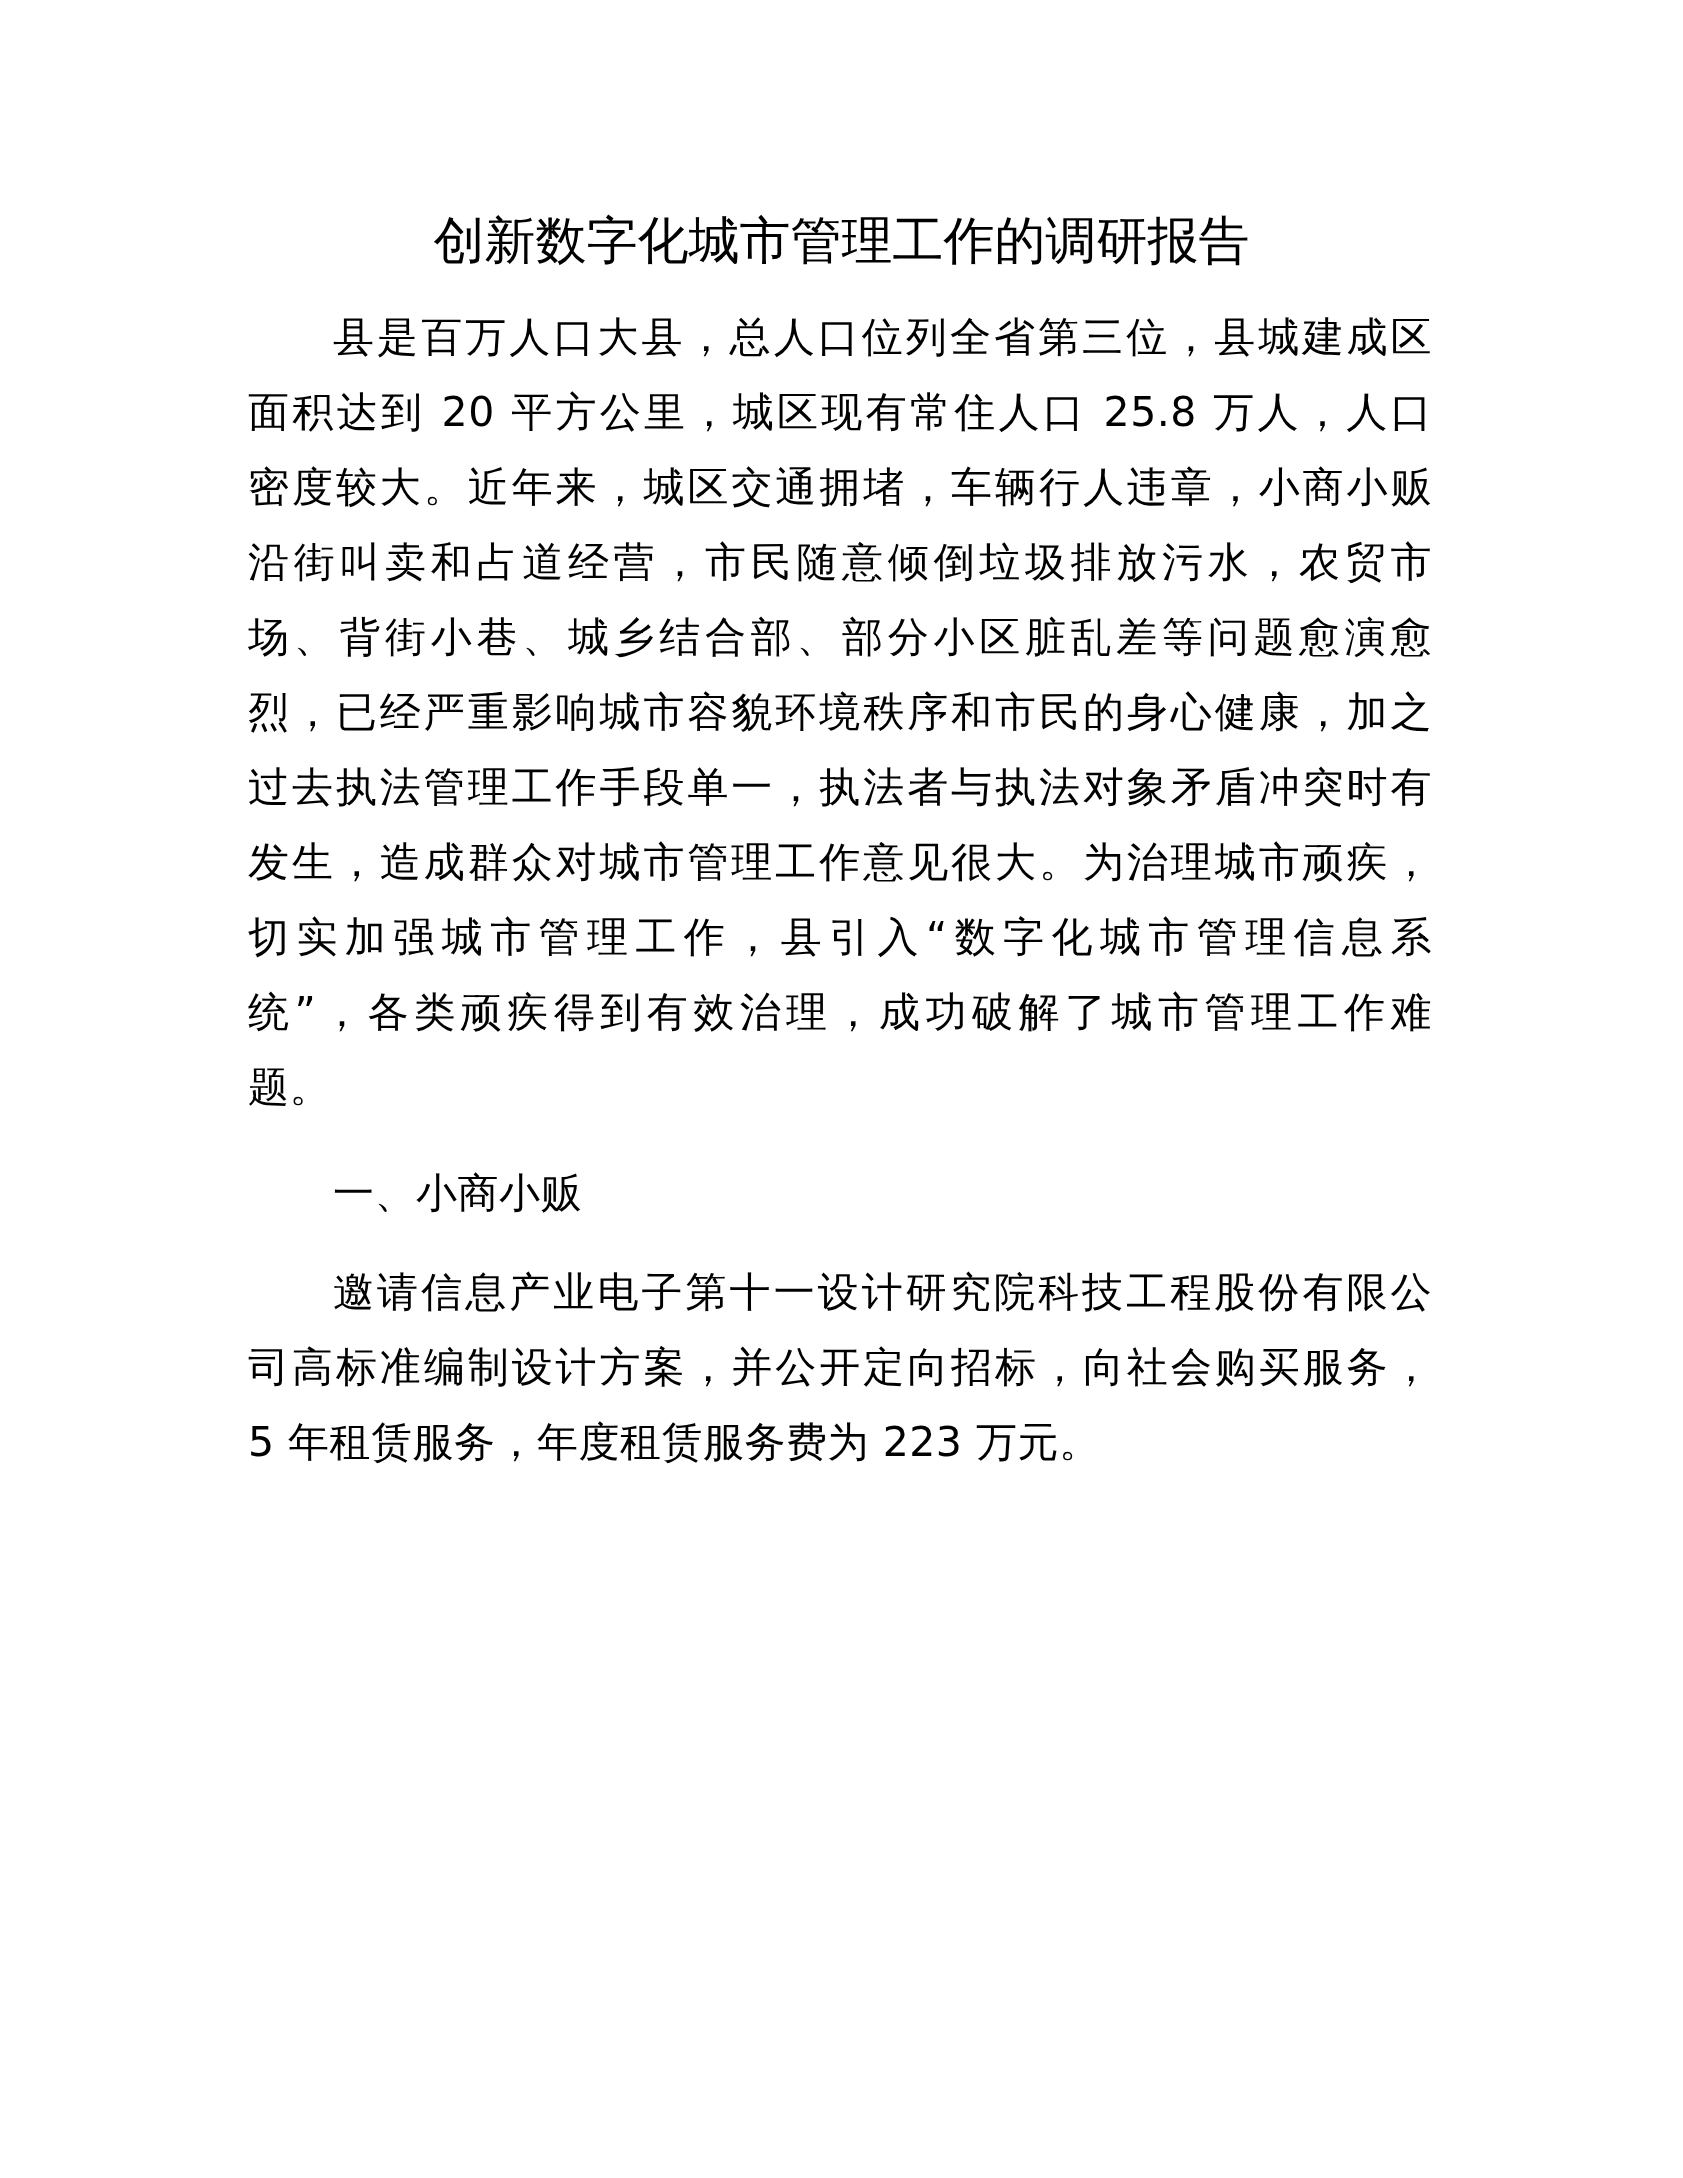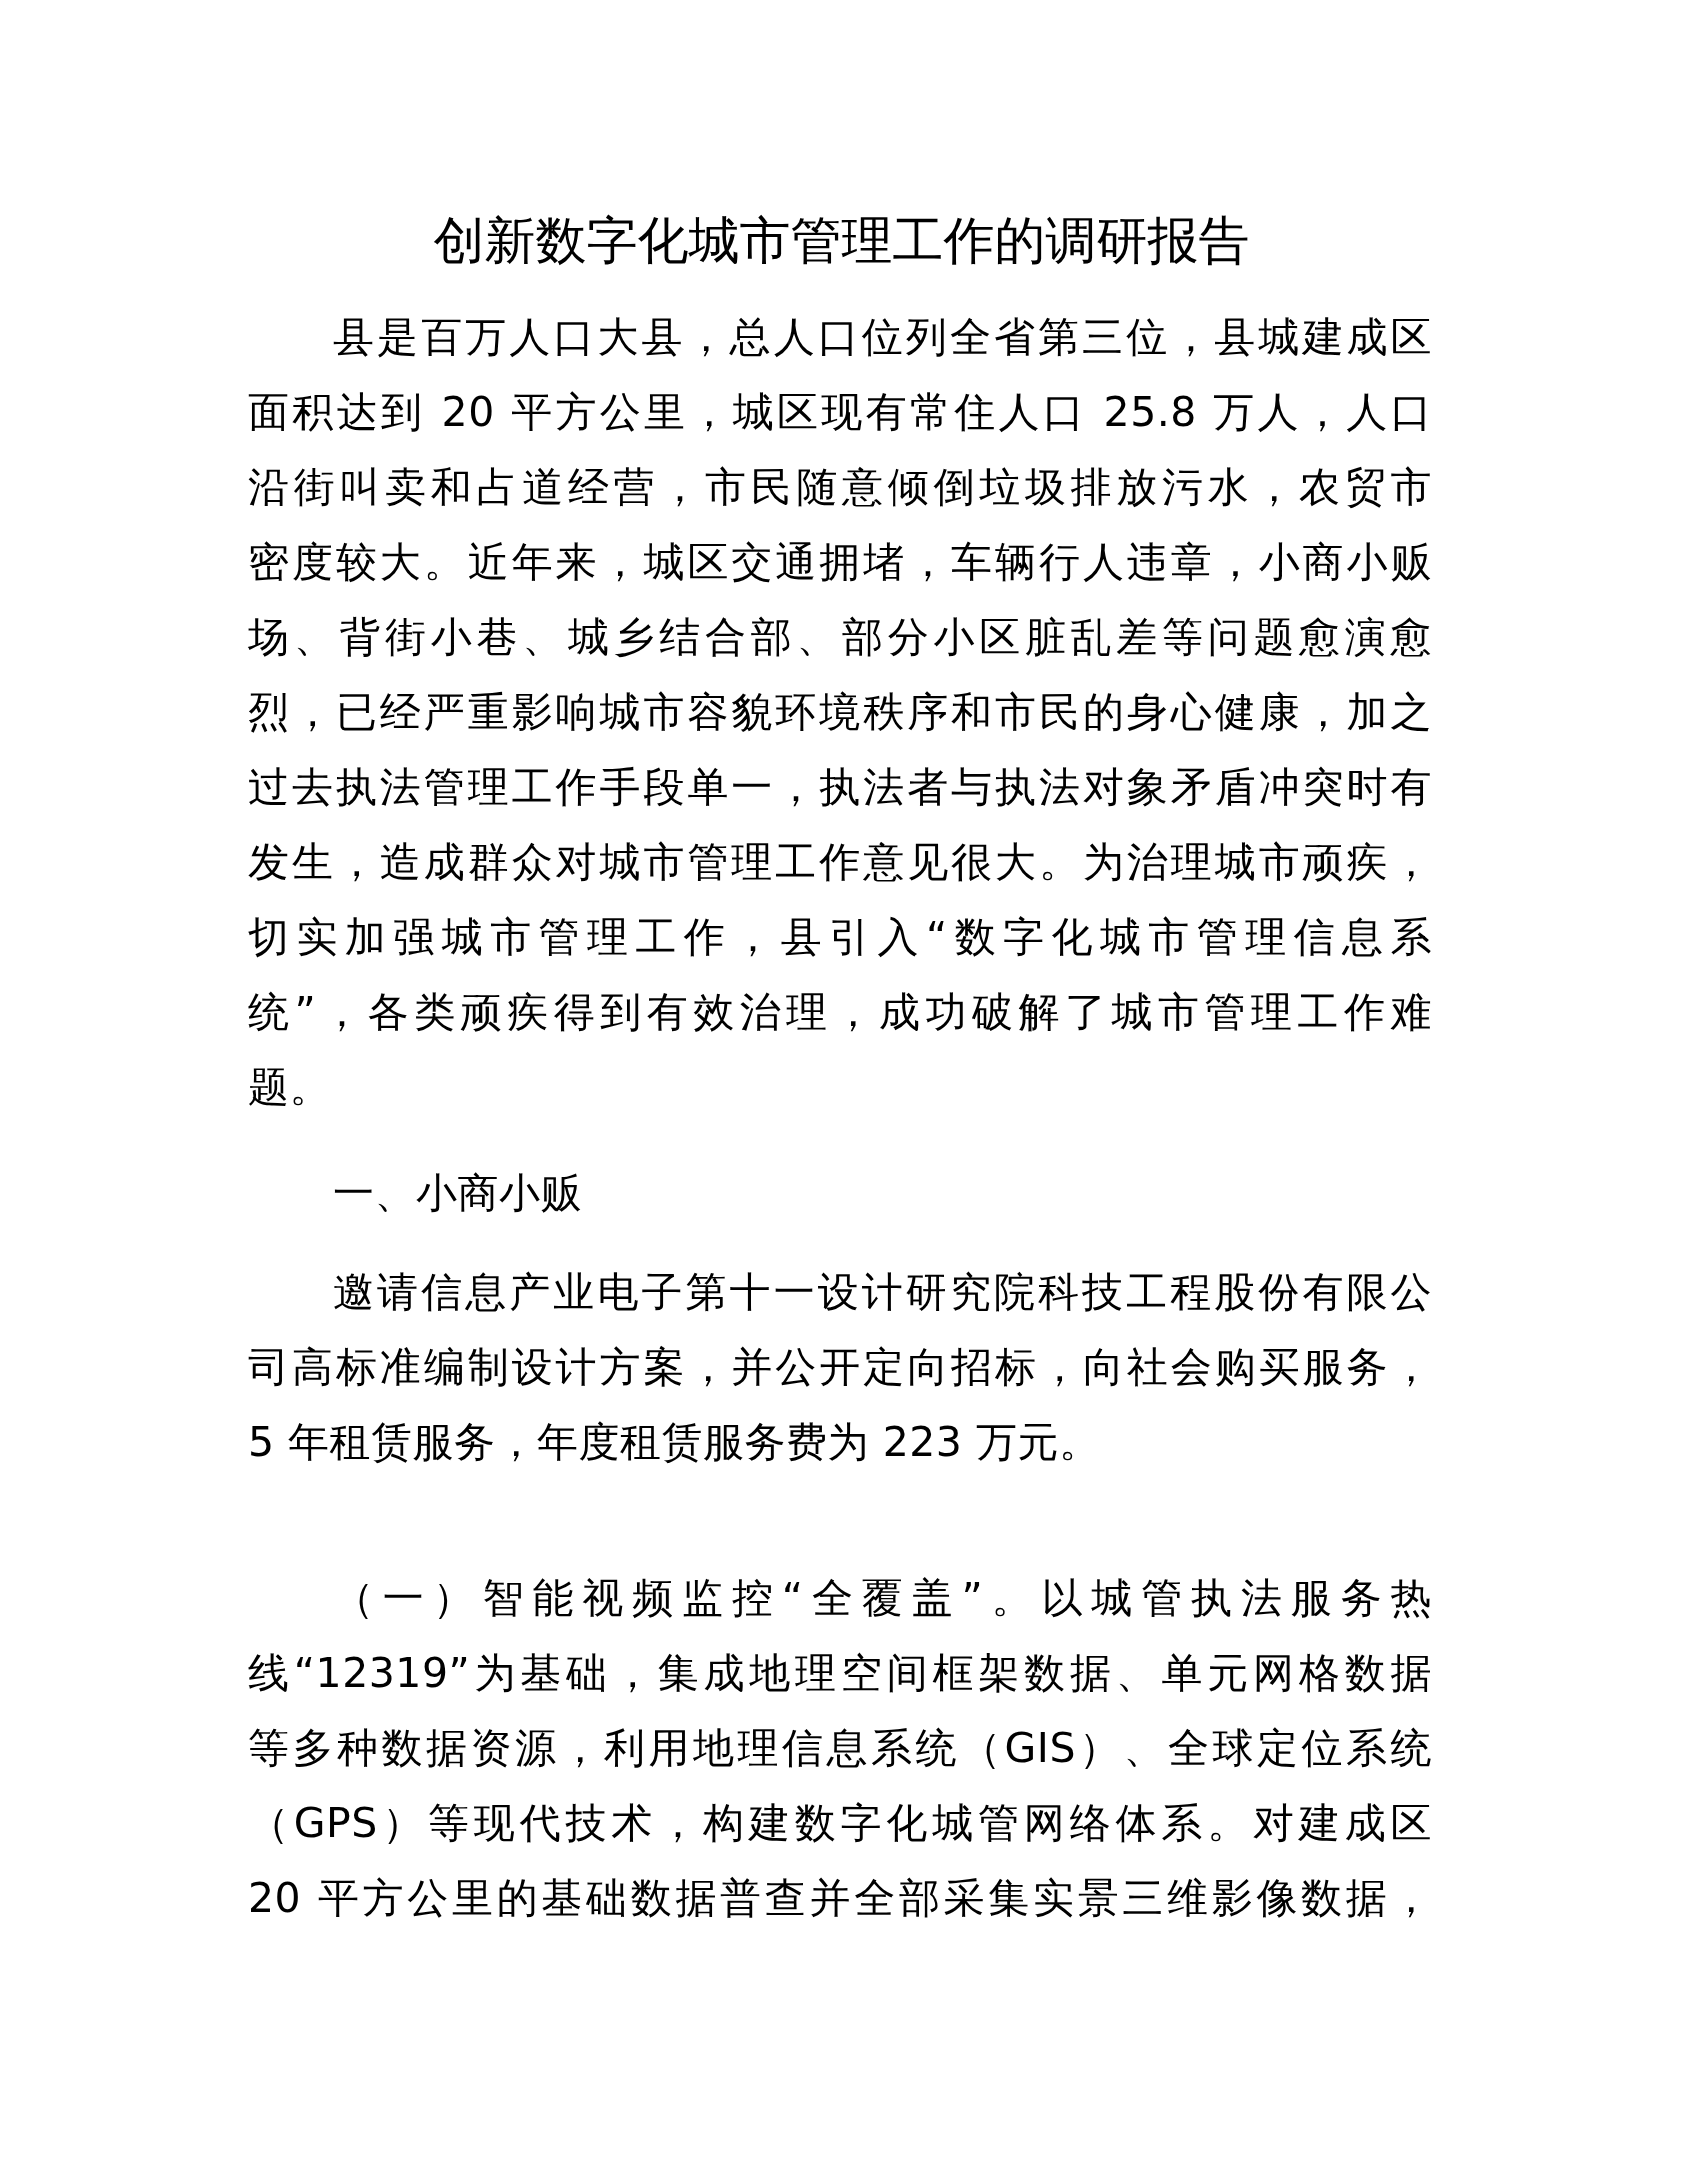--- a/index.html
+++ b/index.html
@@ -20,43 +20,36 @@
 </head>
 <body>
 
 <div class="page">
 
   <div class="title">创新数字化城市管理工作的调研报告</div>
 
   <div class="body p1">
     <span class="line" style="padding-left:85px">县是百万人口大县，总人口位列全省第三位，县城建成区</span>
     <span class="line">面积达到 20 平方公里，城区现有常住人口 25.8 万人，人口</span>
+    <span class="line">密度较大。近年来，城区交通拥堵，车辆行人违章，小商小贩</span>
     <span class="line">沿街叫卖和占道经营，市民随意倾倒垃圾排放污水，农贸市</span>
-    <span class="line">密度较大。近年来，城区交通拥堵，车辆行人违章，小商小贩</span>
     <span class="line">场、背街小巷、城乡结合部、部分小区脏乱差等问题愈演愈</span>
     <span class="line">烈，已经严重影响城市容貌环境秩序和市民的身心健康，加之</span>
     <span class="line">过去执法管理工作手段单一，执法者与执法对象矛盾冲突时有</span>
     <span class="line">发生，造成群众对城市管理工作意见很大。为治理城市顽疾，</span>
     <span class="line">切实加强城市管理工作，县引入“数字化城市管理信息系</span>
     <span class="line">统”，各类顽疾得到有效治理，成功破解了城市管理工作难</span>
     <span class="line last">题。</span>
   </div>
 
   <div class="body h1">
     <span class="line last" style="padding-left:85px">一、小商小贩</span>
   </div>
 
   <div class="body p2">
     <span class="line" style="padding-left:85px">邀请信息产业电子第十一设计研究院科技工程股份有限公</span>
     <span class="line">司高标准编制设计方案，并公开定向招标，向社会购买服务，</span>
     <span class="line last">5 年租赁服务，年度租赁服务费为 223 万元。</span>
   </div>
 
-  <div class="body p3">
-    <span class="line" style="padding-left:85px">（一）智能视频监控“全覆盖”。以城管执法服务热</span>
-    <span class="line">线“12319”为基础，集成地理空间框架数据、单元网格数据</span>
-    <span class="line">等多种数据资源，利用地理信息系统（GIS）、全球定位系统</span>
-    <span class="line">（GPS）等现代技术，构建数字化城管网络体系。对建成区</span>
-    <span class="line">20 平方公里的基础数据普查并全部采集实景三维影像数据，</span>
-  </div>
 
 </div>
 
 
 </body></html>

